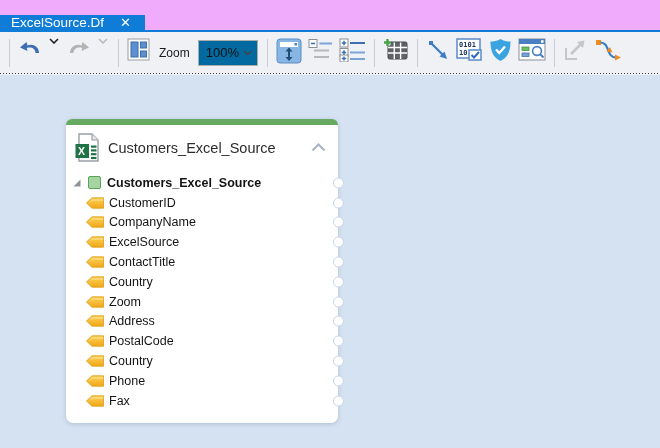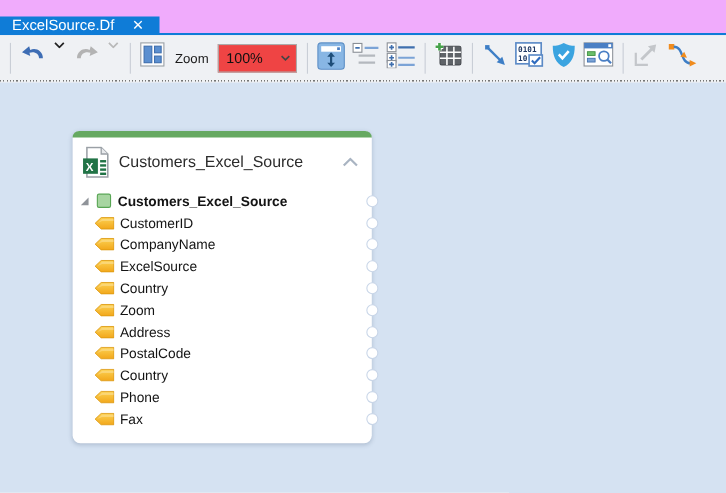--- a/index.html
+++ b/index.html
@@ -14,21 +14,21 @@
   .blue-line { height:2px; background:#0f7cd7; }
 
   
   .toolbar { height:41px; background:#eff1f4; display:flex; align-items:center;
              padding-left:4px; }
   .tsep { width:1px; height:28px; background:#c9ced6; margin:0 5px; flex:0 0 1px; }
   .tbtn { height:30px; display:flex; align-items:flex-start; justify-content:center;
           padding:0 3px; border-radius:3px; }
   .drop { margin-left:1px; margin-right:2px; }
   .zoom-label { font-size:12px; color:#1b1b1b; margin:0 8px 0 6px; }
-  .combo { width:72px; height:26px; background:#ef4444; border:1px solid #ababab;
+  .combo { width:60px; height:26px; background:#0369a1; border:1px solid #ababab;
            display:flex; align-items:center; justify-content:space-between;
            padding:0 5px 0 7px; font-size:13px; color:#111; margin-right:4px; }
   .dotted { height:2px; background:#eff1f4;
     background-image:repeating-linear-gradient(to right,#3f3f3f 0 1px,transparent 1px 3px);
     background-size:100% 1px; background-repeat:no-repeat; background-position:0 0; }
 
   
   .canvas { position:relative; height:373px; background:#d5e2f2; }
 
   
@@ -288,20 +288,36 @@
                 <defs>
                   <linearGradient id="fg" x1="0" y1="0" x2="0" y2="1">
                     <stop offset="0" stop-color="#fcd253"></stop>
                     <stop offset="1" stop-color="#f2a71b"></stop>
                   </linearGradient>
                 </defs>
                 <polygon points="0.5,6 6,0.8 17.5,0.8 17.5,11.2 6,11.2" fill="url(#fg)" stroke="#dd9a12" stroke-width="0.8"></polygon>
                 <polygon points="2.5,6 6.8,2 17.5,2 17.5,4 6.8,4" fill="#ffffff" opacity="0.25"></polygon>
               </svg>
             </span>
+            <span class="tlabel">ContactTitle</span>
+            <span class="port"></span>
+          </div>
+          <div class="row field-row">
+            <span class="ficon">
+              <svg width="18" height="12" viewBox="0 0 18 12">
+                <defs>
+                  <linearGradient id="fg" x1="0" y1="0" x2="0" y2="1">
+                    <stop offset="0" stop-color="#fcd253"></stop>
+                    <stop offset="1" stop-color="#f2a71b"></stop>
+                  </linearGradient>
+                </defs>
+                <polygon points="0.5,6 6,0.8 17.5,0.8 17.5,11.2 6,11.2" fill="url(#fg)" stroke="#dd9a12" stroke-width="0.8"></polygon>
+                <polygon points="2.5,6 6.8,2 17.5,2 17.5,4 6.8,4" fill="#ffffff" opacity="0.25"></polygon>
+              </svg>
+            </span>
             <span class="tlabel">Country</span>
             <span class="port"></span>
           </div>
           <div class="row field-row">
             <span class="ficon">
               <svg width="18" height="12" viewBox="0 0 18 12">
                 <defs>
                   <linearGradient id="fg" x1="0" y1="0" x2="0" y2="1">
                     <stop offset="0" stop-color="#fcd253"></stop>
                     <stop offset="1" stop-color="#f2a71b"></stop>

